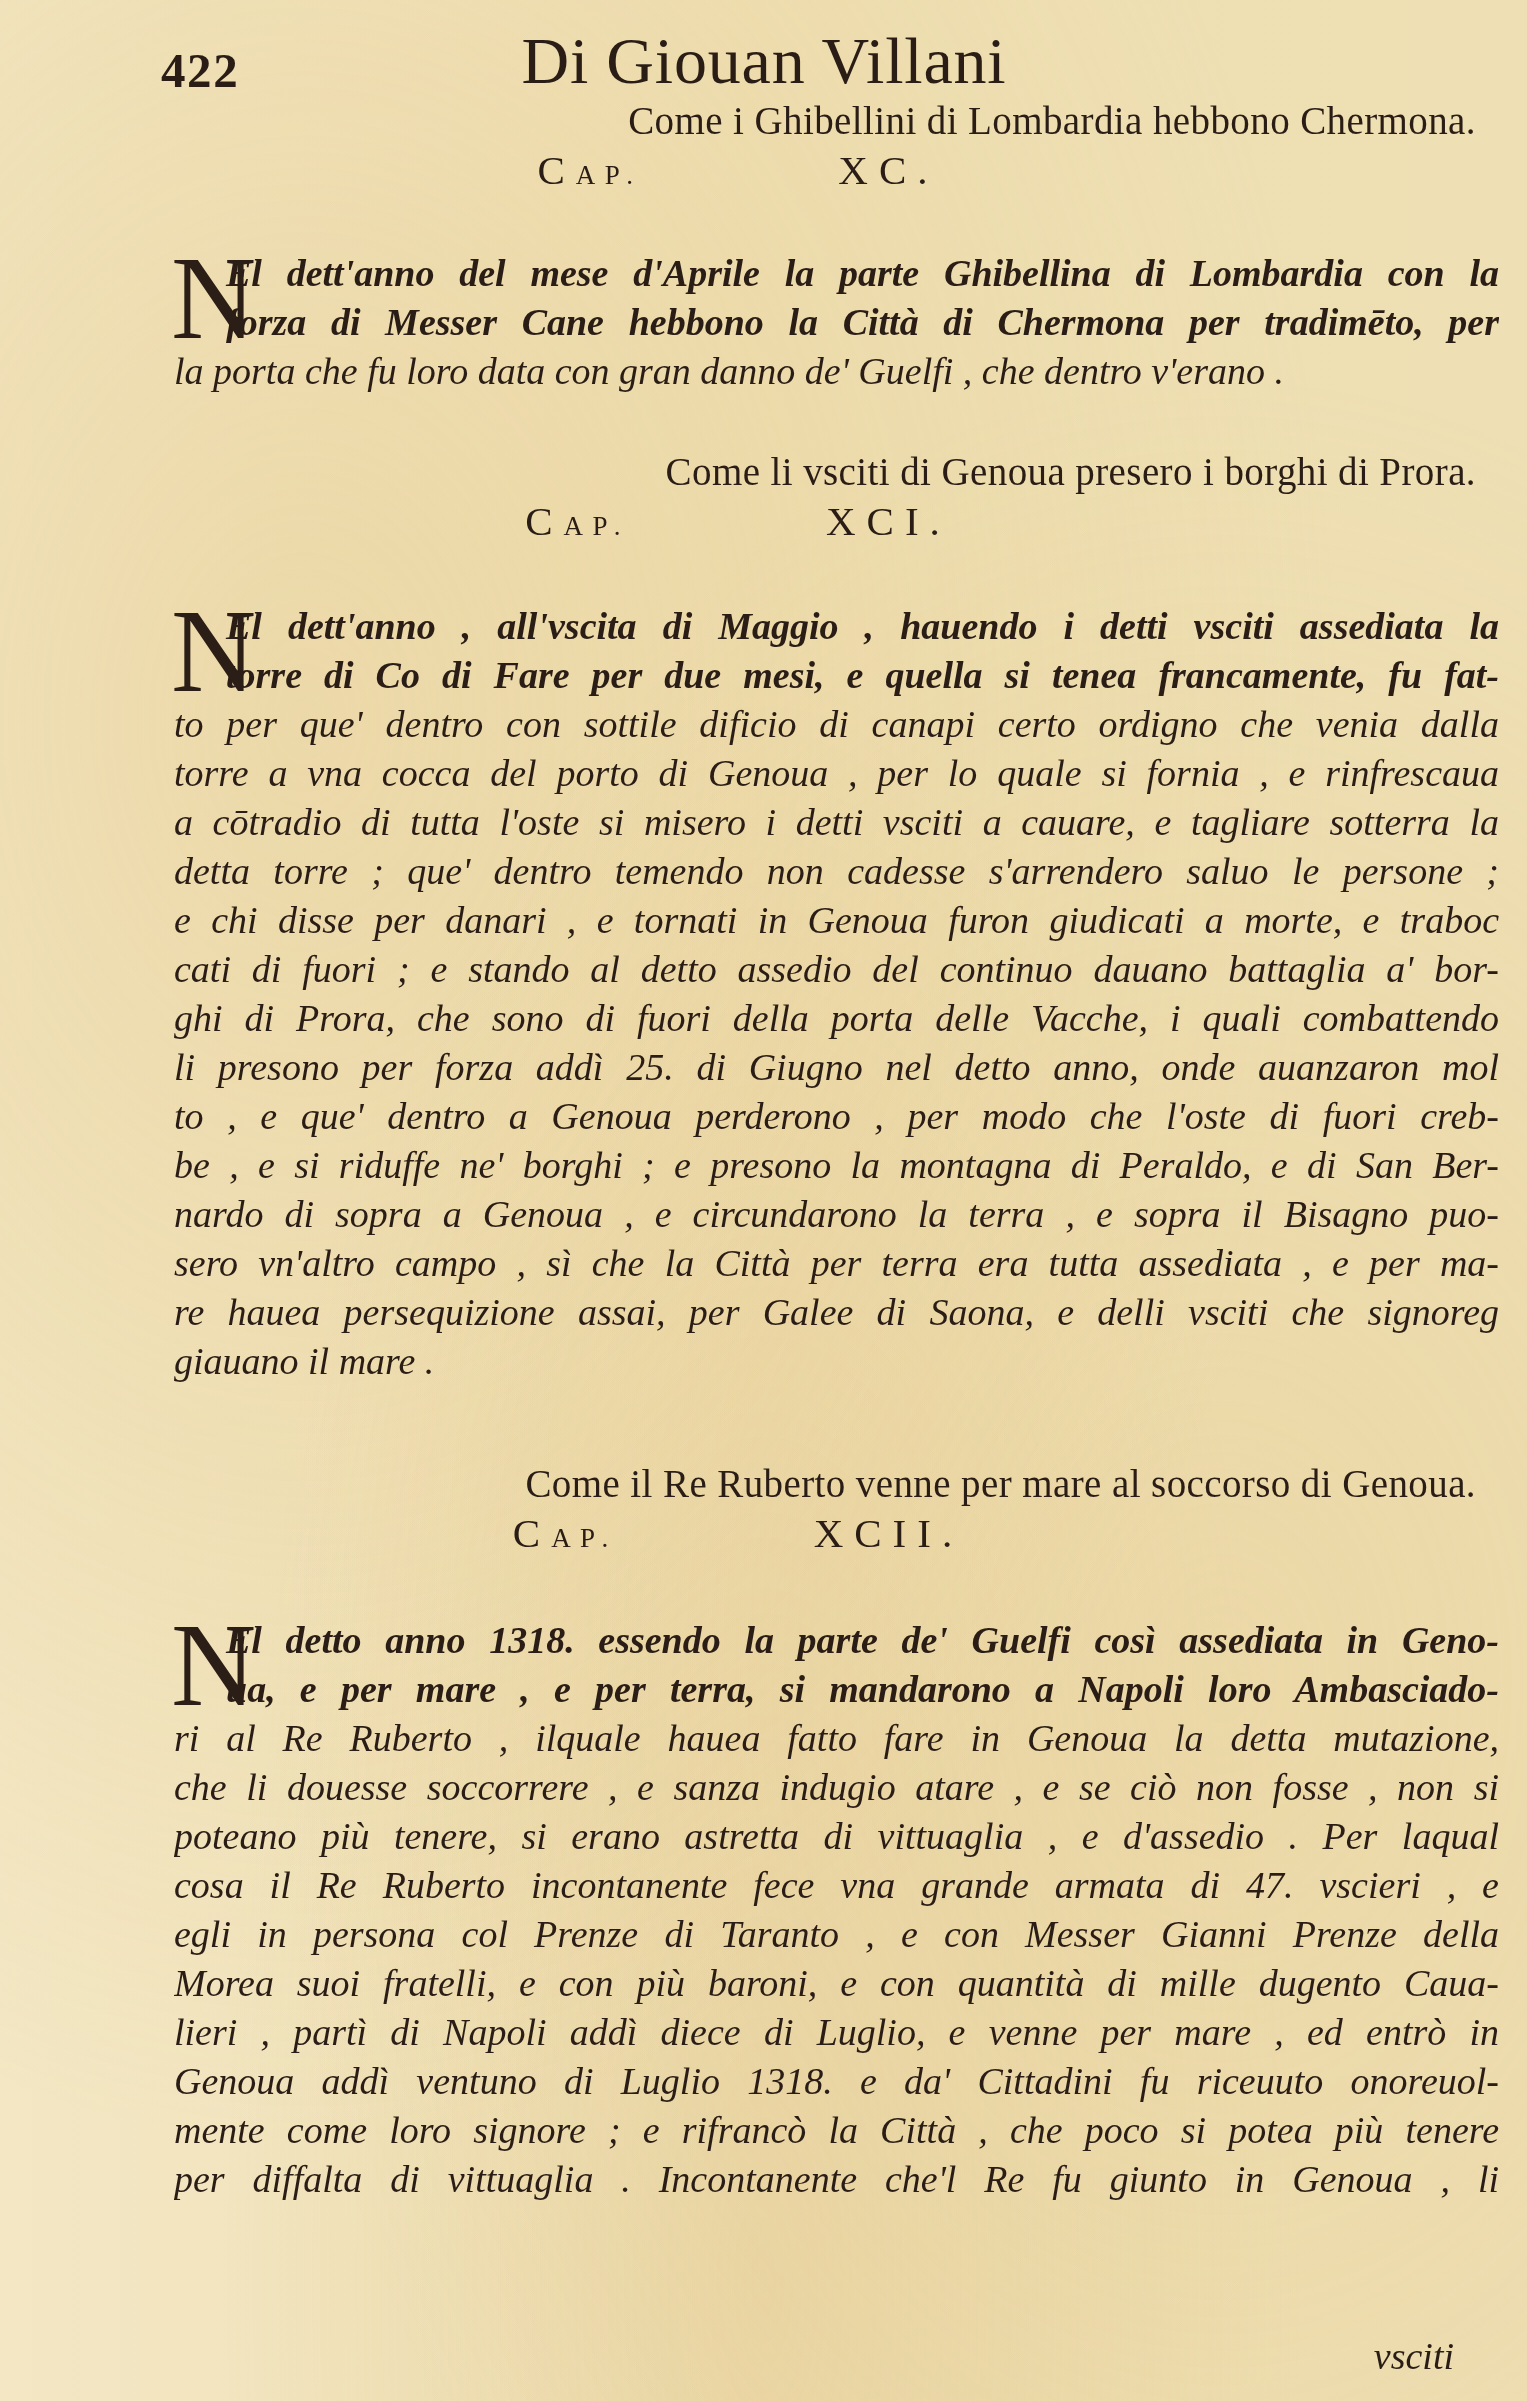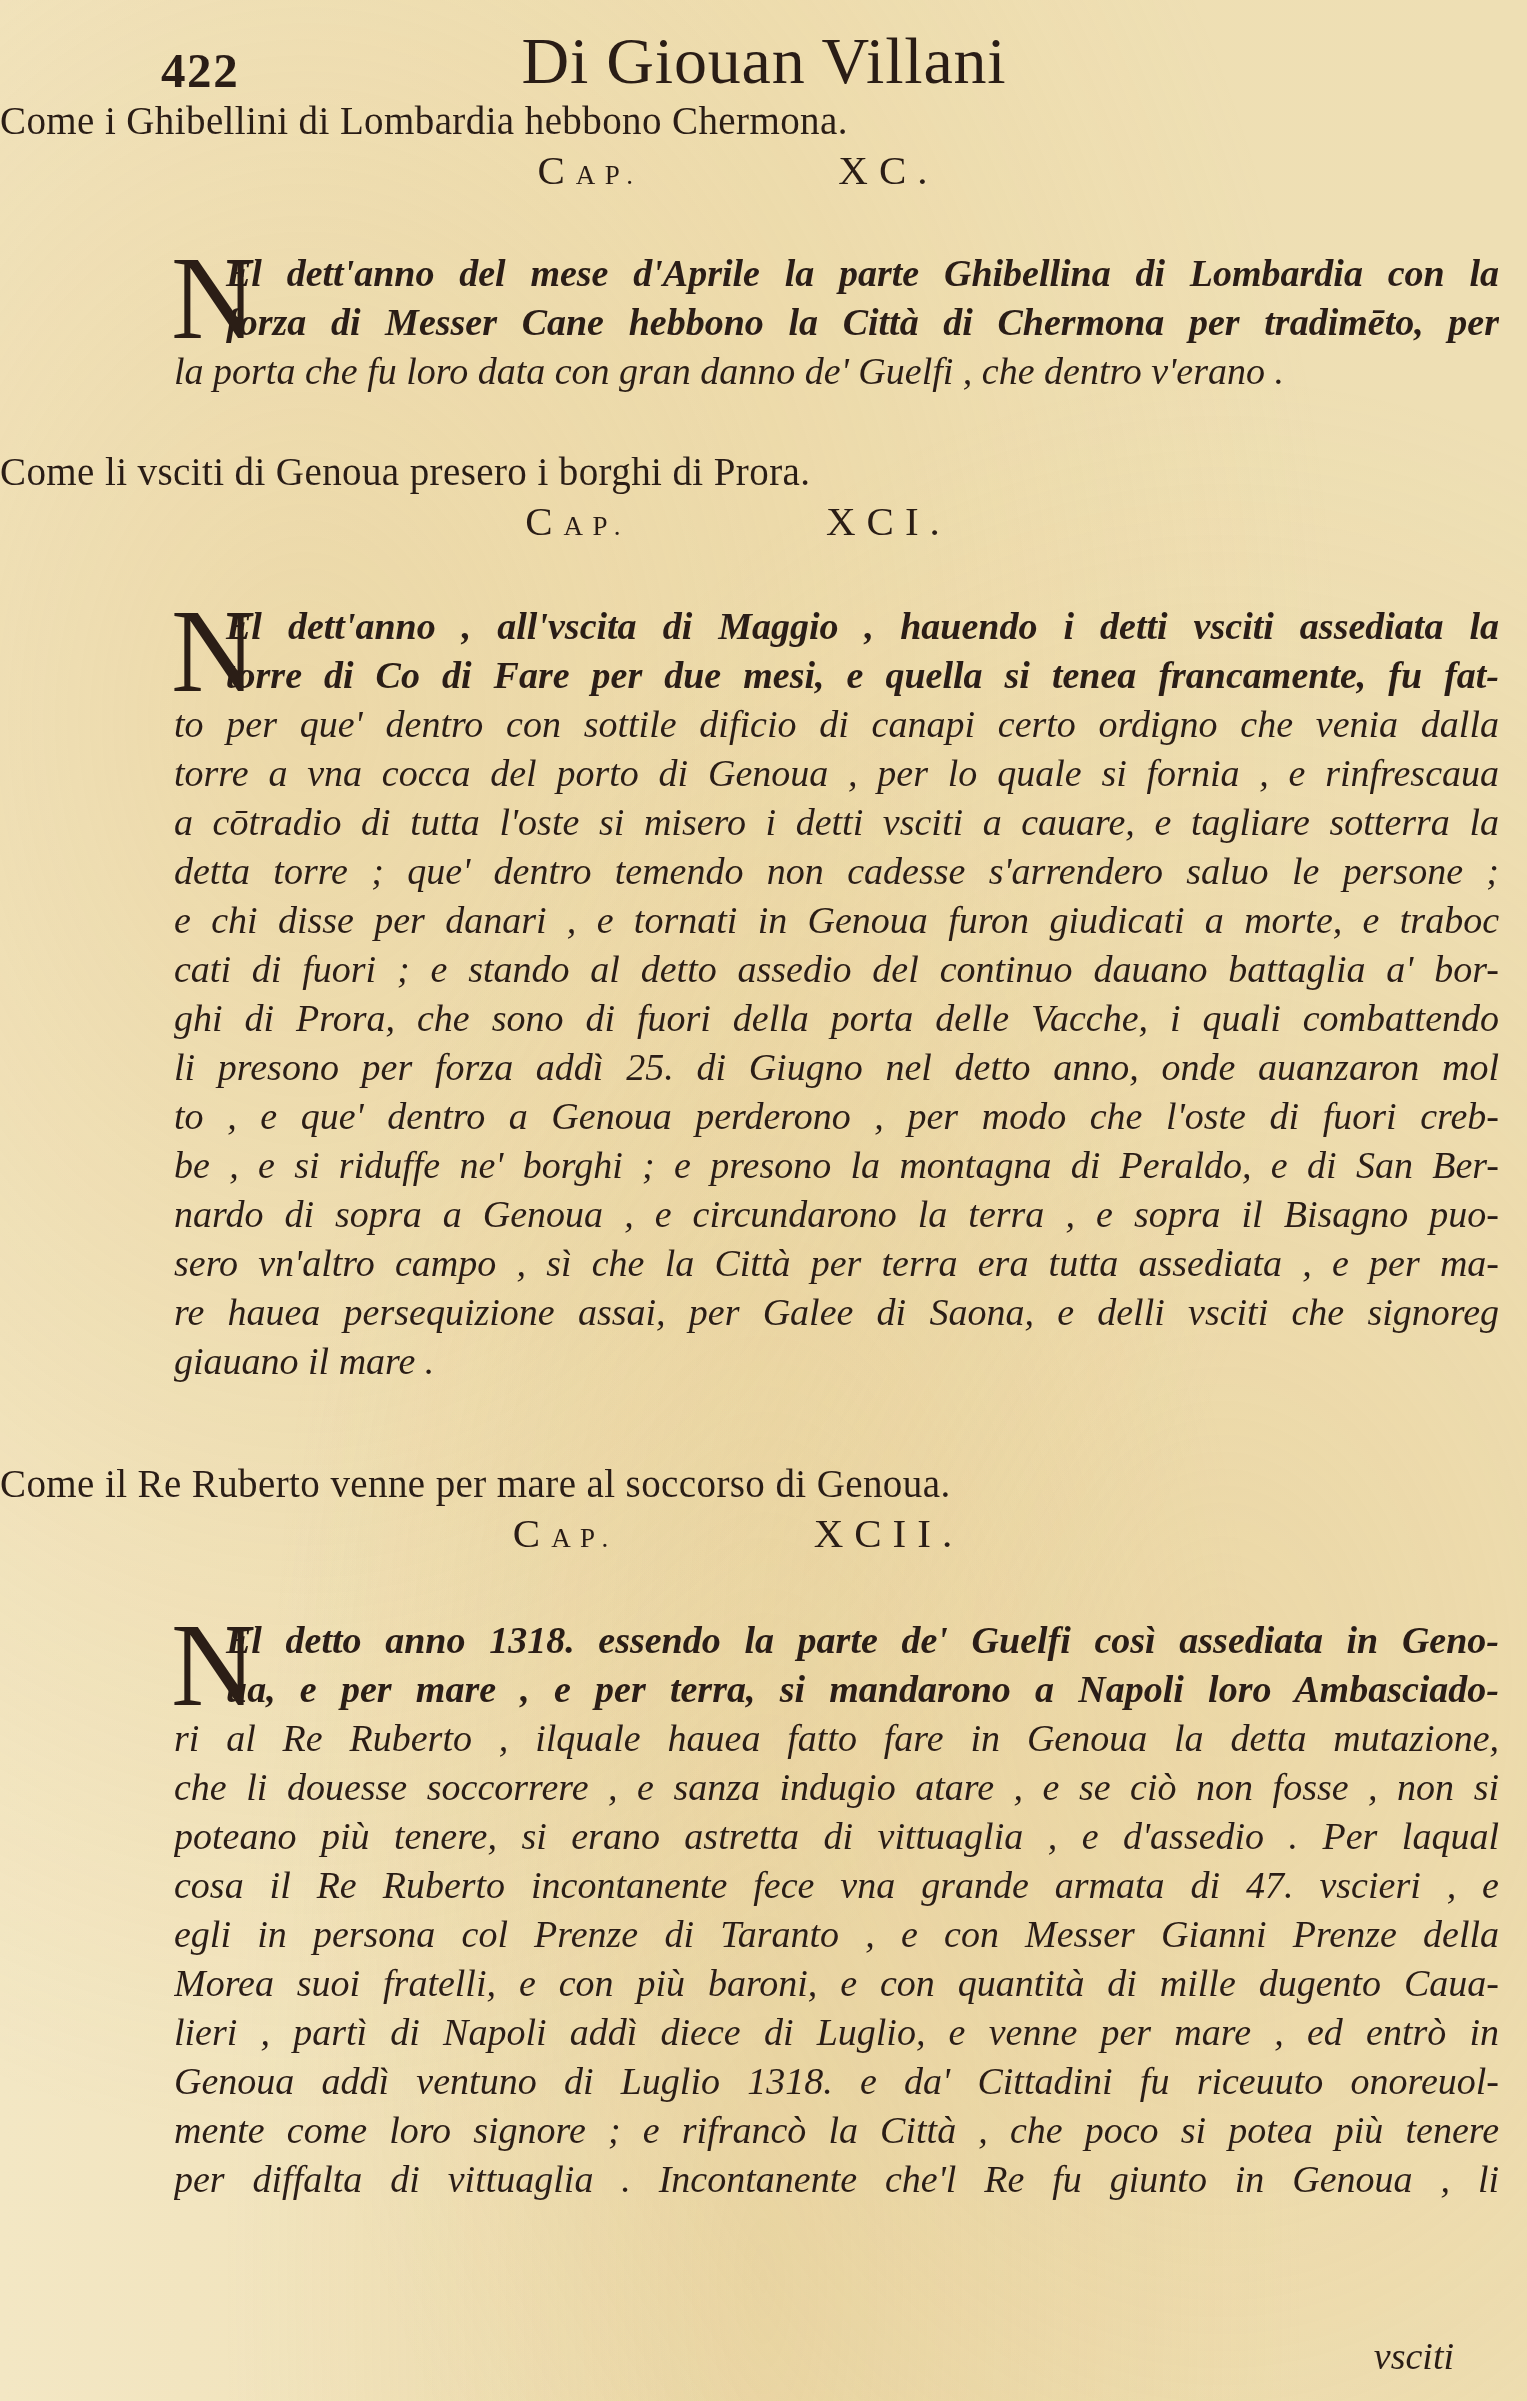--- a/index.html
+++ b/index.html
@@ -20,21 +20,21 @@
   .running-head { position: absolute; top: 17px; left: 0; width: 1528px; height: 86px; }
   .page-number {
     position: absolute; left: 161px; top: 25px;
     font-family: "Liberation Serif", serif; font-size: 49px; font-weight: bold; letter-spacing: 1.6px;
   }
   .running-title {
     position: absolute; left: 0; width: 1528px; top: 6.3px; text-align: center;
     font-family: "Liberation Serif", serif; font-size: 66px; letter-spacing: 0.8px;
   }
 
-  .chapter-heading { position: absolute; left: 0; width: 1476px; text-align: left; }
+  .chapter-heading { position: absolute; left: 0; width: 1476px; text-align: right; }
   .chapter-title {
     font-family: "Liberation Serif", serif; font-size: 39px; line-height: 49px;
     letter-spacing: 0.4px; white-space: nowrap;
   }
   .chapter-cap {
     font-family: "Liberation Serif", serif; font-size: 41px; line-height: 50px;
     display: flex; justify-content: center; gap: 196px; letter-spacing: 11px;
   }
   .cap-label .small { font-size: 27px; letter-spacing: 9.4px; }
 

